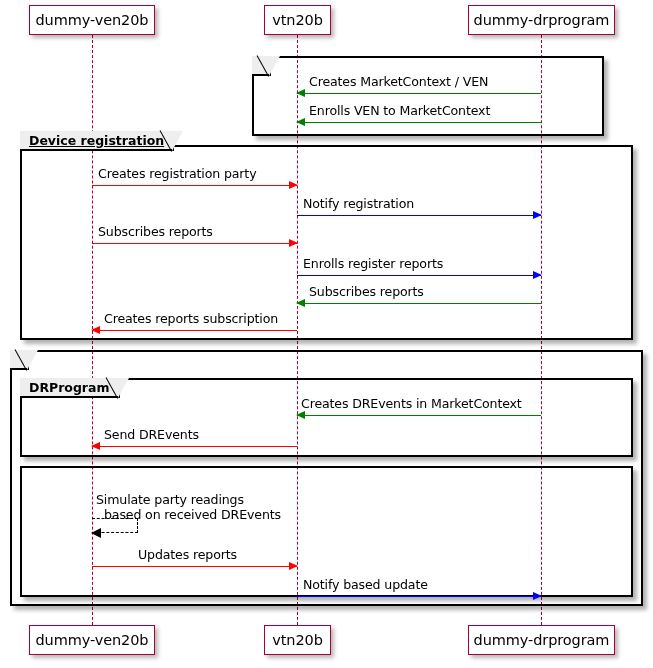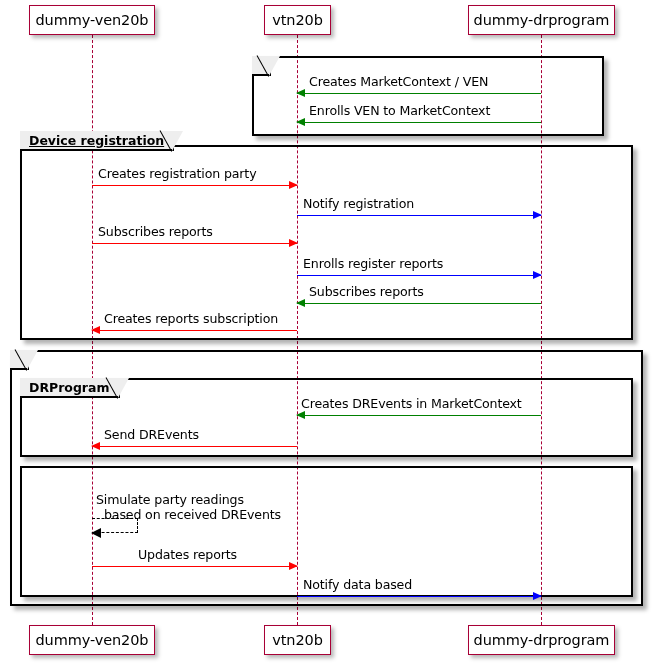--- a/index.html
+++ b/index.html
@@ -204,21 +204,21 @@
       <div class="label" style="left: 12px;">Send DREvents</div>
     </div>
     <div class="msg to-right" style="left: 92px; top: 566px; width: 205px; z-index: 5;">
       <div class="line" style="border-top-color: rgb(255, 0, 0); border-top-style: solid;"></div>
       <div class="head" style="border-left-color: rgb(255, 0, 0);"></div>
       <div class="label" style="left: 6px; margin-left: 40px;">Updates reports</div>
     </div>
     <div class="msg to-right" style="left: 297px; top: 596px; width: 244px; z-index: 5;">
       <div class="line" style="border-top-color: rgb(0, 0, 255); border-top-style: solid;"></div>
       <div class="head" style="border-left-color: rgb(0, 0, 255);"></div>
-      <div class="label" style="left: 6px;">Notify data based</div>
+      <div class="label" style="left: 6px;">Notify based update</div>
     </div>
     <div class="selfmsg" style="left: 92px; top: 492px; z-index: 5;">
       <div class="slabel" style="top: 0px;">Simulate party readings</div>
       <div class="slabel" style="top: 15px; left: 12px;">based on received DREvents</div>
       <div class="bracket" style="top: 26px; width: 46px; height: 15px; border-color: rgb(0, 0, 0);"></div>
       <div class="shead" style="top: 36px; border-right-color: rgb(0, 0, 0);"></div>
     </div>
     <div class="participant" style="left: 29px; top: 5px; width: 126px; height: 30px; z-index: 10;">
       <span>dummy-ven20b</span>
     </div>

